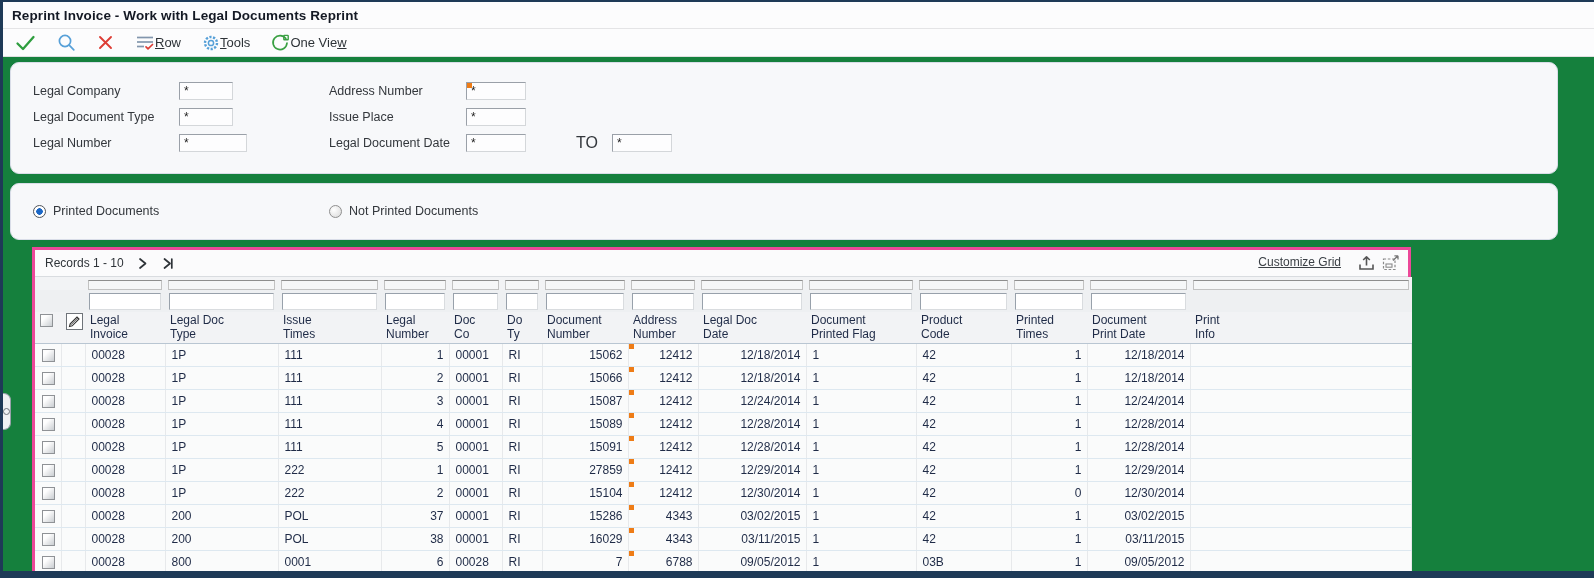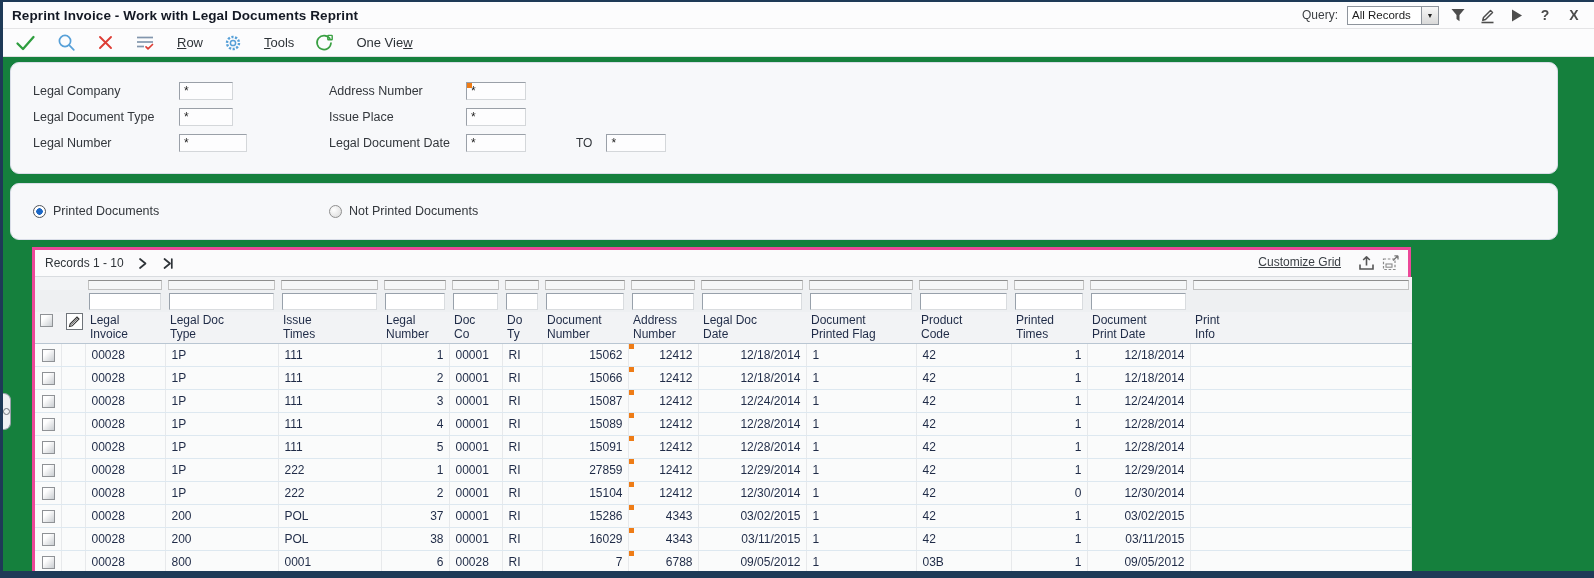--- a/index.html
+++ b/index.html
@@ -11,41 +11,41 @@
   .page-title{font-size:13.5px;font-weight:bold;color:#141924;letter-spacing:.1px;}
   .query-area{margin-left:auto;display:flex;align-items:center;gap:9px;}
   .query-label{font-size:12px;color:#3c3f43;}
   .query-select{display:flex;align-items:stretch;width:92px;height:19px;box-sizing:border-box;background:#fff;border:1px solid #8e949c;cursor:pointer;}
   .query-select .val{flex:1;font-size:11.5px;color:#1c1c1c;padding:2px 0 0 4px;white-space:nowrap;overflow:hidden;}
   .query-select .btn{width:16px;background:linear-gradient(#f7f7f7,#d9d9d9);border-left:1px solid #8e949c;display:flex;align-items:center;justify-content:center;font-size:7px;color:#222;}
   .qicon{width:20px;height:20px;display:flex;align-items:center;justify-content:center;cursor:pointer;}
   .qicon.txt{font-size:14px;font-weight:bold;color:#4b4b4b;}
   
   .toolbar{height:27px;display:flex;align-items:center;gap:21px;background:#fcfcfd;border-bottom:1px solid #dfdfe1;padding:0 12px;}
-  .tbtn{display:flex;align-items:center;gap:22px;cursor:pointer;}
+  .tbtn{display:flex;align-items:center;gap:0;cursor:pointer;}
   .tbtn .lbl{font-size:13px;color:#2e3338;}
   .ticon{display:flex;}
   
   .content{padding:5px 10px 0 7px;}
   .panel{box-sizing:border-box;width:1548px;background:#f7f8fa;border:1px solid #d9dde8;border-radius:9px;position:relative;}
   .panel.form{height:112px;margin-bottom:9px;}
   .panel.radios{height:57px;margin-bottom:7px;}
   .fgroup{position:absolute;top:15px;display:flex;flex-direction:column;}
   .fgroup.left{left:22px;}
   .fgroup.right{left:318px;}
   .frow{display:flex;align-items:center;height:26px;}
   .flabel{font-size:12.5px;color:#33373c;}
   .fgroup.left .flabel{width:146px;}
   .fgroup.right .flabel{width:137px;}
   .inwrap{position:relative;display:inline-block;line-height:0;}
   .fin{box-sizing:border-box;height:18px;font-size:12px;color:#1f1f1f;background:#fdfdfe;border:1px solid;
     border-color:#9aa0a8 #d4d7da #d4d7da #9aa0a8;padding:1px 4px;font-family:inherit;}
   .w54{width:54px;}.w68{width:68px;}.w60{width:60px;}
   .marker{position:absolute;left:1px;top:1px;width:5px;height:5px;background:#ee7c16;}
-  .to-label{font-size:12px;color:#33373c;margin:0 14px 0 50px;}
+  .to-label{font-size:16px;color:#33373c;margin:0 14px 0 50px;}
   .radio-row{position:absolute;left:22px;top:20px;display:flex;align-items:center;}
   .ropt{display:flex;align-items:center;gap:7px;cursor:pointer;}
   .ropt.first{width:296px;}
   .rdo{appearance:none;-webkit-appearance:none;width:13px;height:13px;border-radius:50%;border:1px solid #8f8f8f;
     background:radial-gradient(circle at 35% 35%,#ffffff,#d8d8d8);margin:0;}
   .rdo:checked{border-color:#4f545a;background:radial-gradient(circle,#1b67c6 0 3px,#fff 3.5px);}
   .rlabel{font-size:12.5px;color:#33373c;}
   
   .grid{box-sizing:border-box;width:1379px;background:#fbfcfc;border:3px solid #ec4899;margin-left:22px;}
   .grid-bar{height:26px;display:flex;align-items:center;background:#fbfbfc;border-bottom:1px solid #d9dce0;padding:0 8px 0 10px;}
@@ -78,45 +78,20 @@
   .side-handle .dot{width:5px;height:5px;border:1px solid #6e747b;border-radius:50%;}
   u{text-decoration:underline;}
 </style>
 </head>
 <body>
 
 <div class="window">
 
   <div class="titlebar">
     <span class="page-title">Reprint Invoice - Work with Legal Documents Reprint</span>
-    <div class="query-area">
-      <span class="query-label">Query:</span>
-      <span class="query-select">
-        <span class="val">All Records</span>
-        <span class="btn">▼</span>
-      </span>
-      <span class="qicon">
-          <svg width="16" height="16" viewBox="0 0 16 16">
-            <path d="M1.5 2 H14.5 L9.5 8 V14.2 L6.5 12 V8 Z" fill="#4d4d4d"></path>
-          </svg>
-        </span>
-      <span class="qicon">
-          <svg width="17" height="17" viewBox="0 0 17 17">
-            <path d="M4.5 10.5 L11.5 3.5 L13.5 5.5 L6.5 12.5 L3.8 13.2 Z" fill="none" stroke="#4d4d4d" stroke-width="1.5" stroke-linejoin="round"></path>
-            <line x1="2.5" y1="15.5" x2="14.5" y2="15.5" stroke="#4d4d4d" stroke-width="1.6"></line>
-          </svg>
-        </span>
-      <span class="qicon">
-          <svg width="15" height="15" viewBox="0 0 15 15">
-            <path d="M3 1.5 L13 7.5 L3 13.5 Z" fill="#4d4d4d"></path>
-          </svg>
-        </span>
-      <span class="qicon txt">?</span>
-      <span class="qicon txt">X</span>
-    </div>
   </div>
 
   <div class="toolbar">
     <div class="tbtn">
       <span class="ticon">
           <svg width="21" height="18" viewBox="0 0 21 18">
             <path d="M2.5 9.5 L8 15 L18.5 3" fill="none" stroke="#2f9e3f" stroke-width="2.3" stroke-linecap="round" stroke-linejoin="round"></path>
           </svg>
         </span>
     </div>

